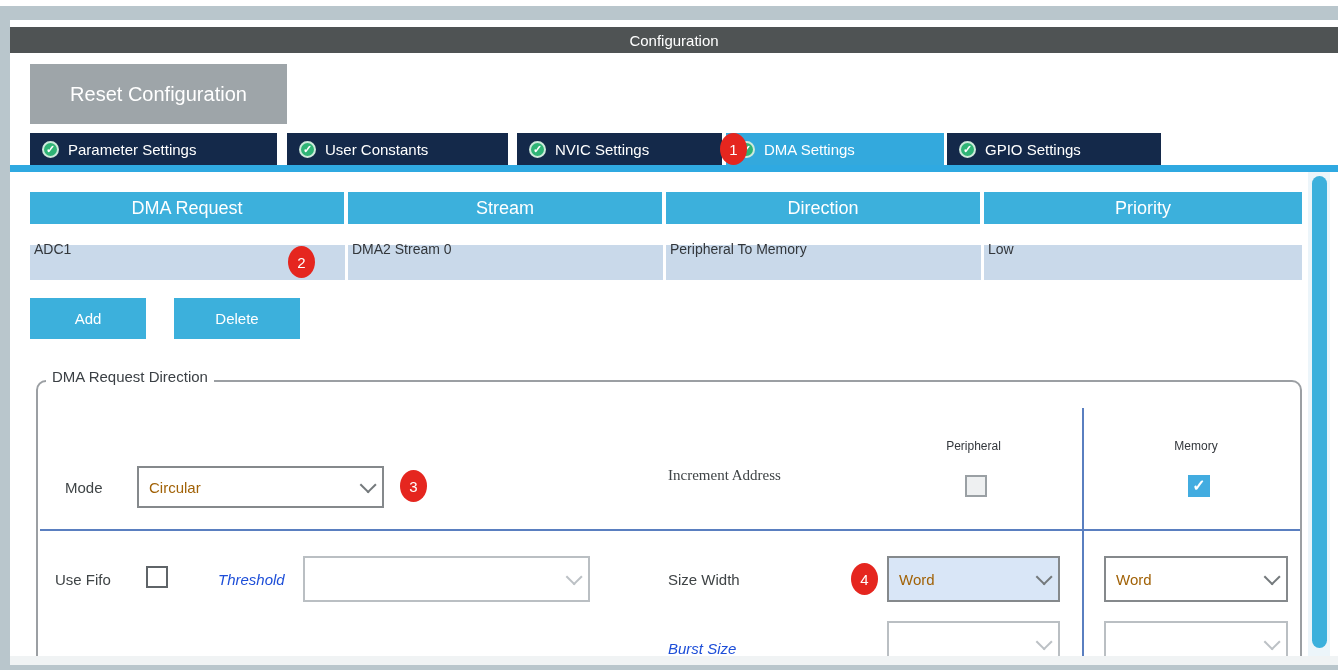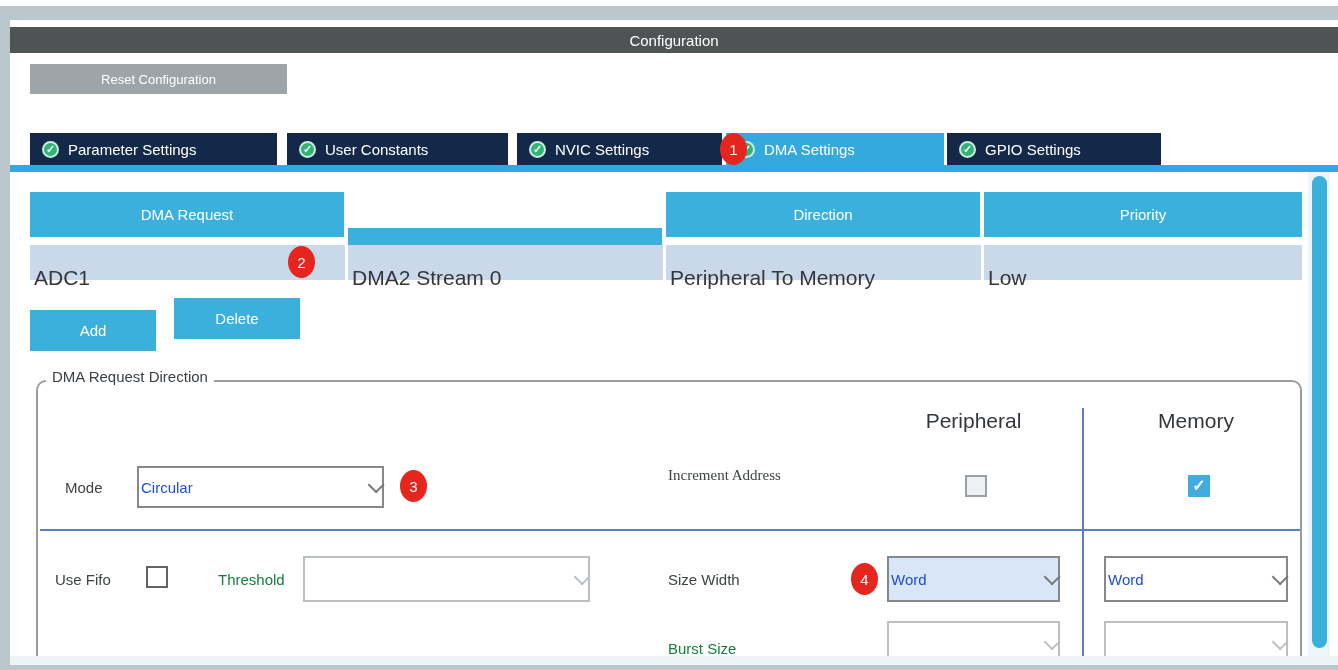--- a/index.html
+++ b/index.html
@@ -15,65 +15,65 @@
   .strip-top{left:0;top:6px;width:1338px;height:14px;background:#b9c6cc;}
   .strip-left{left:0;top:6px;width:10px;height:664px;background:#b9c6cc;}
   .strip-bottom-light{left:10px;top:656px;width:1328px;height:9px;background:#f0f3f4;}
   .strip-bottom{left:0;top:665px;width:1338px;height:5px;background:#b9c6cc;}
 
   
   .titlebar{left:10px;top:27px;width:1328px;height:26px;background:#4f5354;
     color:#ffffff;font-size:15px;display:flex;align-items:center;justify-content:center;}
 
   
-  .reset-btn{left:30px;top:64px;width:257px;height:30px;background:#9ea5a9;color:#ffffff;
-    font-size:13px;display:flex;align-items:center;justify-content:center;cursor:default;text-align:right;}
+  .reset-btn{left:30px;top:64px;width:257px;height:60px;background:#9ea5a9;color:#ffffff;
+    font-size:20px;display:flex;align-items:center;justify-content:center;cursor:default;text-align:right;}
 
   
   .tab{top:133px;height:32px;background:#14294a;color:#ffffff;font-size:15px;
     display:flex;align-items:center;gap:9px;padding-left:12px;box-sizing:border-box;}
   .tab.active{background:#33a9dd;}
   .tab-check{width:17px;height:17px;border-radius:50%;background:#2fb475;
     border:2px solid #cdeadb;box-sizing:border-box;color:#ffffff;font-size:11px;font-weight:bold;
     display:flex;align-items:center;justify-content:center;line-height:1;flex:0 0 auto;}
   .tabstrip{left:10px;top:165px;width:1328px;height:7px;background:#2fa9e1;}
 
   
   .scroll-track{left:1308px;top:172px;width:22px;height:493px;background:#ecf5fa;}
   .scroll-thumb{left:1312px;top:176px;width:15px;height:472px;background:#3cb0dc;border-radius:8px;}
 
   
-  .th{top:192px;height:45px;background:#3cb0dc;color:#ffffff;font-size:15px;
+  .th{top:192px;height:32px;background:#3cb0dc;color:#ffffff;font-size:18px;
     display:flex;align-items:center;justify-content:center;}
   .row-slab{left:30px;top:245px;width:1272px;height:35px;background:#c9d9ea;}
   .row-sep{top:245px;width:3px;height:35px;background:#ffffff;}
-  .td{top:258px;height:39px;color:#33373b;font-size:21px;display:flex;align-items:center;
+  .td{top:229px;height:39px;color:#33373b;font-size:14px;display:flex;align-items:center;
     padding-left:4px;box-sizing:border-box;}
 
   
   .blue-btn{top:298px;height:41px;background:#3cb0dc;color:#ffffff;font-size:15px;
     display:flex;align-items:center;justify-content:center;cursor:default;}
 
   
   .groupbox{left:36px;top:380px;width:1266px;height:300px;border:2px solid #9b9fa3;
     border-radius:10px;box-sizing:border-box;background:transparent;}
   .legend{left:46px;top:366px;height:20px;background:#ffffff;padding:0 6px;color:#3b4045;
     font-size:15px;display:flex;align-items:center;}
 
-  .col-head{top:409px;height:24px;color:#33373c;font-size:21px;display:flex;
+  .col-head{top:434px;height:24px;color:#33373c;font-size:12px;display:flex;
     align-items:center;justify-content:center;}
   .vdivider{left:1082px;top:408px;width:2px;height:262px;background:#5a7fc0;}
   .hdivider{left:40px;top:529px;width:1260px;height:2px;background:#5a7fc0;}
 
   .lbl{font-size:15px;color:#3f4446;display:flex;align-items:center;height:24px;}
-  .lbl.disabled{color:#15803d;}
+  .lbl.disabled{color:#1d4ed8;font-style:italic;}
 
   
   .select{border:2px solid #85898c;background:#ffffff;box-sizing:border-box;
-    display:flex;align-items:center;font-size:15px;color:#1d4ed8;padding:0 2px;}
+    display:flex;align-items:center;font-size:15px;color:#a16207;padding:0 10px;}
   .select .val{flex:1 1 auto;white-space:nowrap;overflow:hidden;}
   .select.disabled{border-color:#babfc3;}
   .select.hilite{background:#d9e6f7;}
   .chev{width:10px;height:10px;border-right:2px solid #74797c;border-bottom:2px solid #74797c;
     transform:rotate(45deg) translateY(-3px);flex:0 0 auto;}
   .select.disabled .chev{border-color:#bcc1c5;}
 
   
   .cb{width:22px;height:22px;box-sizing:border-box;}
   .cb.unchecked-dim{background:#eef0f1;border:2px solid #9aa0a4;}
@@ -116,34 +116,34 @@
 <div class="abs tab" style="left:947px;width:214px;">
   <span class="tab-check">✓</span>
   <span>GPIO Settings</span>
 </div>
 <div class="abs tabstrip"></div>
 
 <div class="abs scroll-track"></div>
 <div class="abs scroll-thumb"></div>
 
 <div class="abs th" style="left:30px;width:314px;">DMA Request</div>
-<div class="abs th" style="left:348px;width:314px;margin-top:36px;">Stream</div>
+<div class="abs th" style="left:348px;width:314px;">Stream</div>
 <div class="abs th" style="left:666px;width:314px;">Direction</div>
 <div class="abs th" style="left:984px;width:318px;">Priority</div>
 
 <div class="abs row-slab"></div>
 <div class="abs row-sep" style="left:345px;"></div>
 <div class="abs row-sep" style="left:663px;"></div>
 <div class="abs row-sep" style="left:981px;"></div>
 <div class="abs td" style="left:30px;width:313px;">ADC1</div>
 <div class="abs td" style="left:348px;width:313px;">DMA2 Stream 0</div>
 <div class="abs td" style="left:666px;width:313px;">Peripheral To Memory</div>
 <div class="abs td" style="left:984px;width:318px;">Low</div>
 
-<div class="abs blue-btn" style="left:30px;width:126px;margin-top:12px;">Add</div>
+<div class="abs blue-btn" style="left:30px;width:116px;">Add</div>
 <div class="abs blue-btn" style="left:174px;width:126px;">Delete</div>
 
 <div class="abs groupbox"></div>
 <div class="abs legend">DMA Request Direction</div>
 
 <div class="abs col-head" style="left:887px;width:173px;">Peripheral</div>
 <div class="abs col-head" style="left:1104px;width:184px;">Memory</div>
 <div class="abs vdivider"></div>
 
 <div class="abs lbl" style="left:65px;top:475px;">Mode</div>

